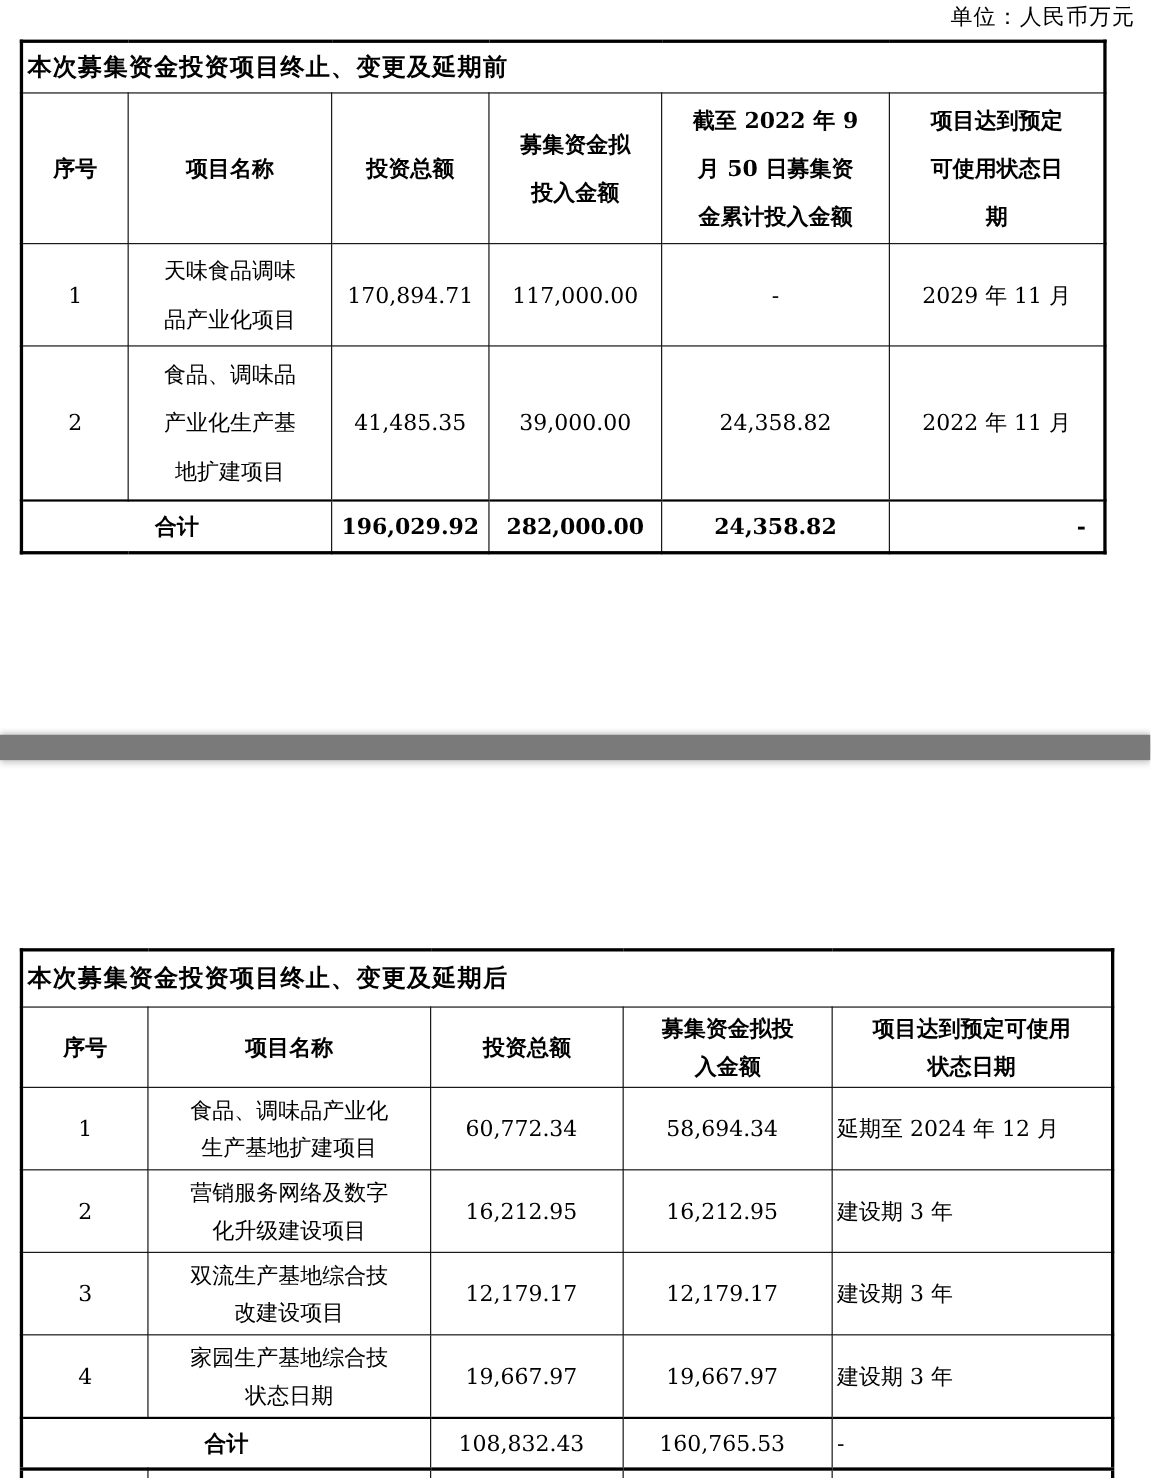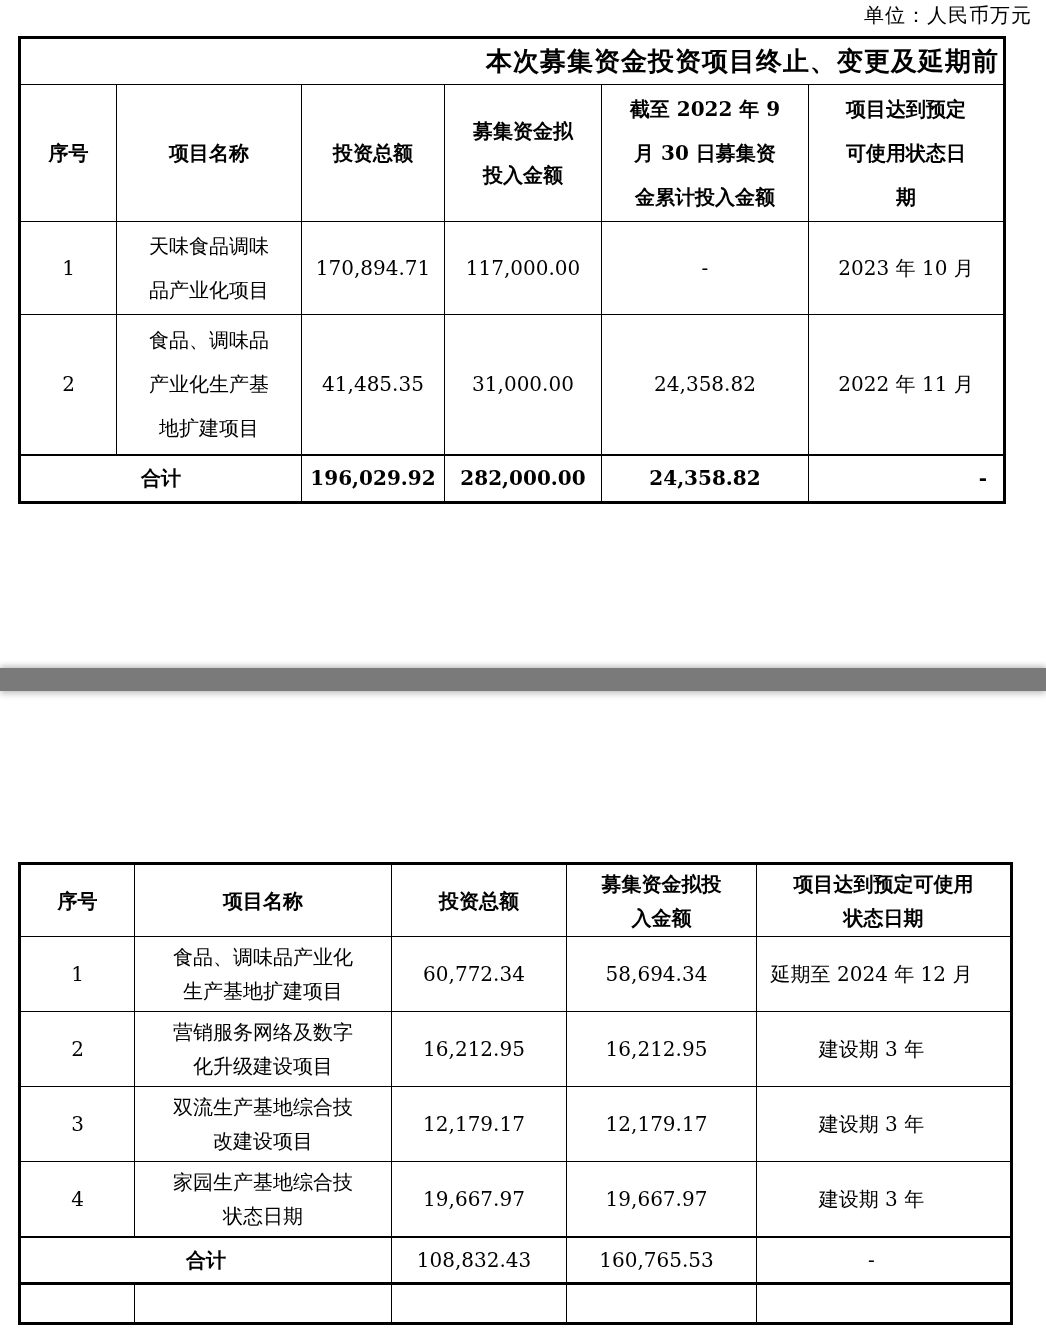--- a/index.html
+++ b/index.html
@@ -30,42 +30,42 @@
     border:1px solid #000;
     text-align:center;
     vertical-align:middle;
     font-size:20px;
     white-space:pre-line;
     padding:0 4px;
     overflow:hidden;
   }
   .title-cell{
     font-weight:bold;
-    font-size:26px;
-    text-align:right;
+    font-size:22px;
+    text-align:left;
     letter-spacing:1px;
   }
   .hdr{
     font-weight:bold;
   }
   
   #tbl-before{left:18px;top:36px;width:985px;}
   #tbl-before td{line-height:2.2;}
   #tbl-before .title-cell{line-height:1.6;}
   #tbl-before tr.total td{
     font-weight:bold;
     border-top-width:2px;
   }
   #tbl-before td.dash-right{text-align:right;padding-right:16px;}
   
   #tbl-after{left:18px;top:862px;width:992px;}
   #tbl-after td{line-height:1.7;}
   #tbl-after .title-cell{line-height:1.6;}
   #tbl-after td.num{padding-right:14px;}
-  #tbl-after td.date{text-align:center;padding-right:28px;}
+  #tbl-after td.date{text-align:left;padding-right:28px;}
   #tbl-after tr.total td{border-top-width:2px;border-bottom-width:3px;}
   #tbl-after tr.total .lbl{font-weight:bold;}
   
   .page-divider{
     position:absolute;
     left:0;
     top:668px;
     width:1046px;
     height:23px;
     background:#7a7a7a;
@@ -92,42 +92,42 @@
         <tr style="height:47px">
       <td class="title-cell" colspan="6">本次募集资金投资项目终止、变更及延期前</td>
     </tr>
     <tr style="height:137px">
       <td class="hdr">序号</td>
       <td class="hdr">项目名称</td>
       <td class="hdr">投资总额</td>
       <td class="hdr">募集资金拟
 投入金额</td>
       <td class="hdr">截至 2022 年 9
-月 30 日募集资
+月 50 日募集资
 金累计投入金额</td>
       <td class="hdr">项目达到预定
 可使用状态日
 期</td>
     </tr>
     <tr style="height:93px">
       <td>1</td>
       <td>天味食品调味
 品产业化项目</td>
       <td>170,894.71</td>
       <td>117,000.00</td>
       <td>-</td>
-      <td>2023 年 10 月</td>
+      <td>2029 年 11 月</td>
     </tr>
     <tr style="height:140px">
       <td>2</td>
       <td>食品、调味品
 产业化生产基
 地扩建项目</td>
       <td>41,485.35</td>
-      <td>31,000.00</td>
+      <td>39,000.00</td>
       <td>24,358.82</td>
       <td>2022 年 11 月</td>
     </tr>
     <tr class="total" style="height:48px">
       <td colspan="2">合计</td>
       <td>196,029.92</td>
       <td>282,000.00</td>
       <td>24,358.82</td>
       <td class="dash-right">-</td>
     </tr>
@@ -138,20 +138,23 @@
 
   <table id="tbl-after">
     <colgroup>
       <col style="width:115px">
         <col style="width:257px">
         <col style="width:175px">
       <col style="width:190px">
         <col style="width:255px">
     </colgroup>
     <tbody>
+        <tr style="height:52px">
+      <td class="title-cell" colspan="5">本次募集资金投资项目终止、变更及延期后</td>
+    </tr>
     <tr style="height:73px">
       <td class="hdr">序号</td>
       <td class="hdr">项目名称</td>
       <td class="hdr">投资总额</td>
       <td class="hdr">募集资金拟投
 入金额</td>
       <td class="hdr">项目达到预定可使用
 状态日期</td>
     </tr>
     <tr style="height:75px">

